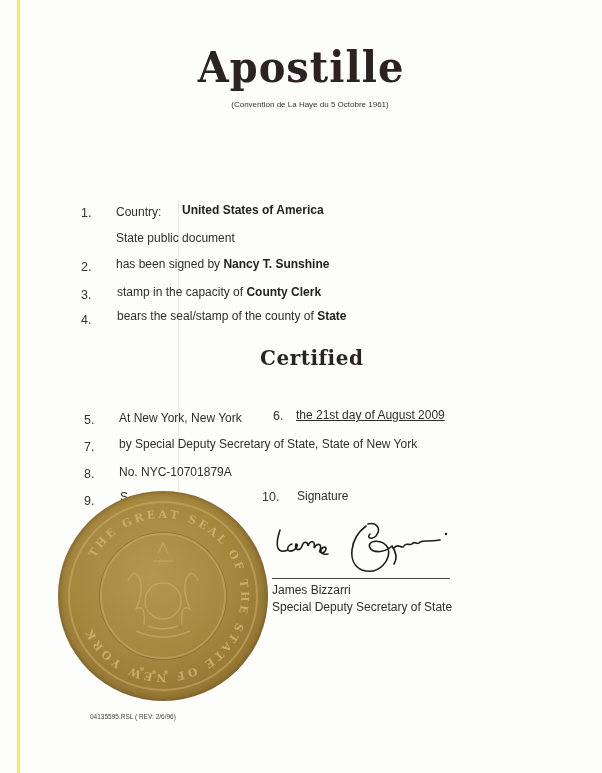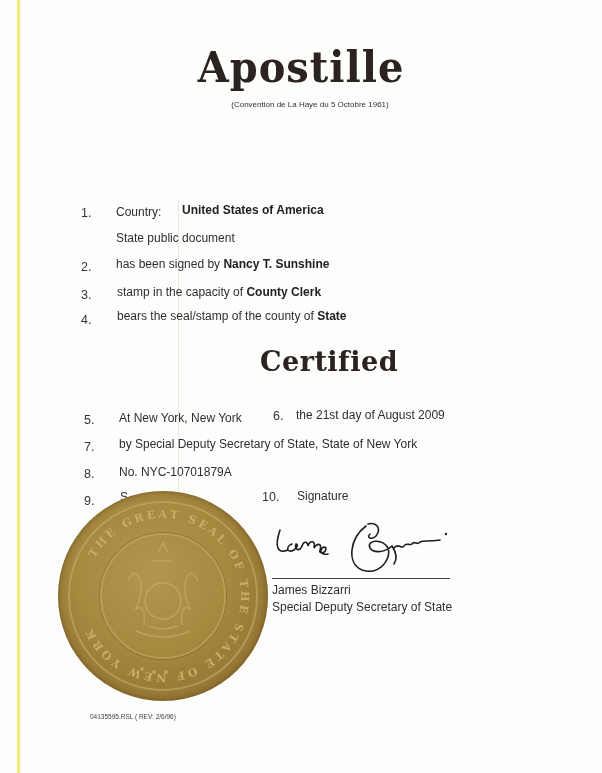--- a/index.html
+++ b/index.html
@@ -26,21 +26,21 @@
   .subtitle {
     position: absolute; left: 0; width: 620px; top: 100px; text-align: center;
     font-size: 8px; color: #333;
   }
   .num { position: absolute; font-size: 12.5px; color: #333; }
   .txt { position: absolute; font-size: 12px; color: #2e2e2e; white-space: nowrap; }
   .txt b { font-weight: bold; color: #222; }
   .certified {
     position: absolute; left: 260px; top: 346px;
     font-family: "DejaVu Serif", serif; font-weight: bold;
-    font-size: 27px; color: #2b2222; letter-spacing: 0.5px;
+    font-size: 20px; color: #2b2222; letter-spacing: 0.5px;
   }
   .seal {
     position: absolute; left: 58px; top: 491px; width: 210px; height: 210px;
     border-radius: 50%;
     background: radial-gradient(circle at 45% 40%, #b49650 0%, #a6883f 45%, #957634 75%, #7d6128 100%);
     box-shadow: inset 0 0 6px rgba(60,40,10,0.5);
   }
   .seal .ring1 {
     position: absolute; left: 10px; top: 10px; right: 10px; bottom: 10px;
     border-radius: 50%; border: 2px solid rgba(200,175,105,0.55);
@@ -81,21 +81,21 @@
   <span class="txt" style="left:117px; top:285px;"><span>stamp in the capacity of </span><b>County Clerk</b></span>
 
   <span class="num" style="left:81px; top:313px;">4.</span>
   <span class="txt" style="left:117px; top:309px;"><span>bears the seal/stamp of the county of </span><b>State</b></span>
 
   <div class="certified">Certified</div>
 
   <span class="num" style="left:84px; top:413px;">5.</span>
   <span class="txt" style="left:119px; top:411px;">At New York, New York</span>
   <span class="num" style="left:273px; top:409px;">6.</span>
-  <span class="txt" style="left:296px; top:408px;">the 21st day of August 2009</span>
+  <span class="txt" style="left:296px; top:408px;text-decoration:underline;">the 21st day of August 2009</span>
 
   <span class="num" style="left:84px; top:440px;">7.</span>
   <span class="txt" style="left:119px; top:437px;text-align:center;">by Special Deputy Secretary of State, State of New York</span>
 
   <span class="num" style="left:84px; top:467px;">8.</span>
   <span class="txt" style="left:119px; top:465px;">No. NYC-10701879A</span>
 
   <span class="num" style="left:84px; top:494px;">9.</span>
   <span class="txt" style="left:120px; top:490px;">S</span>
   <span class="num" style="left:262px; top:490px;">10.</span>

